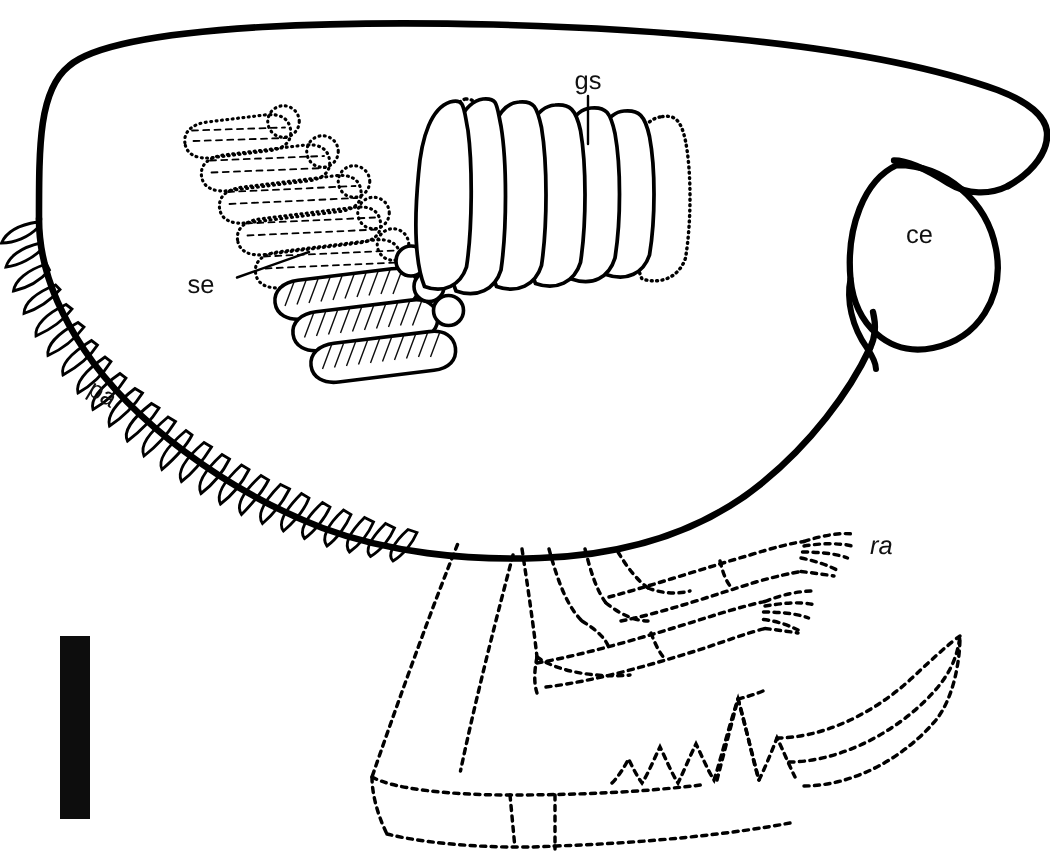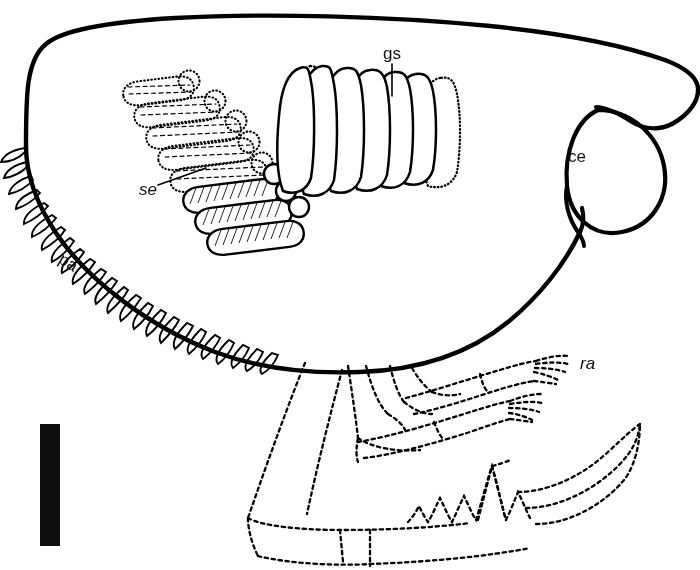--- a/index.html
+++ b/index.html
@@ -13,22 +13,22 @@
   #fig svg{position:absolute;left:0;top:0;}
   .lbl{
     position:absolute;
     font-family:"Liberation Sans", sans-serif;
     font-size:17px;
     color:#111111;
     white-space:nowrap;
     user-select:none;
   }
   #lbl-gs{left:383px;top:44px;}
-  #lbl-ce{left:568px;top:147px;}
-  #lbl-se{left:139px;top:180px;font-style:italic;}
+  #lbl-ce{left:604px;top:147px;}
+  #lbl-se{left:125px;top:180px;}
   #lbl-pa{left:60px;top:248px;transform:rotate(31deg);transform-origin:0 50%;}
   #lbl-ra{left:580px;top:354px;font-style:italic;}
 </style>
 </head>
 <body>
 
 <div id="fig">
 
   <svg width="700" height="570" viewBox="0 0 700 570">
 

